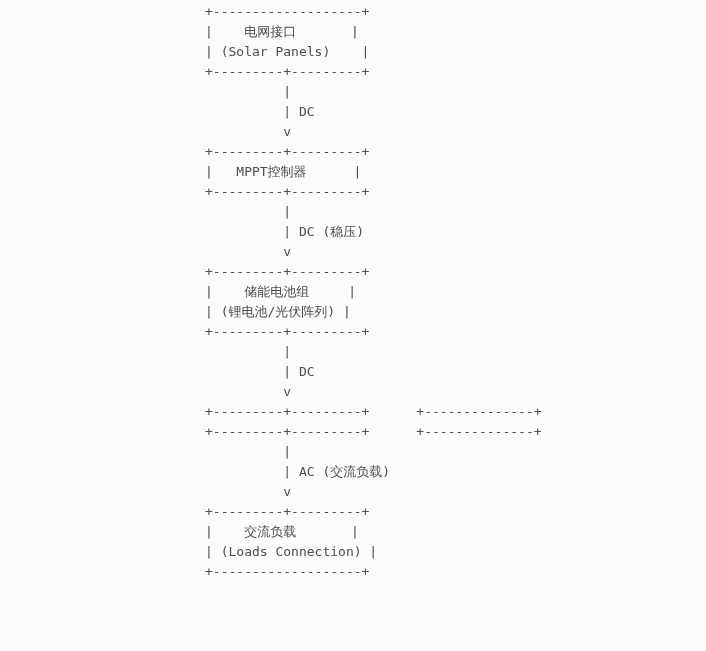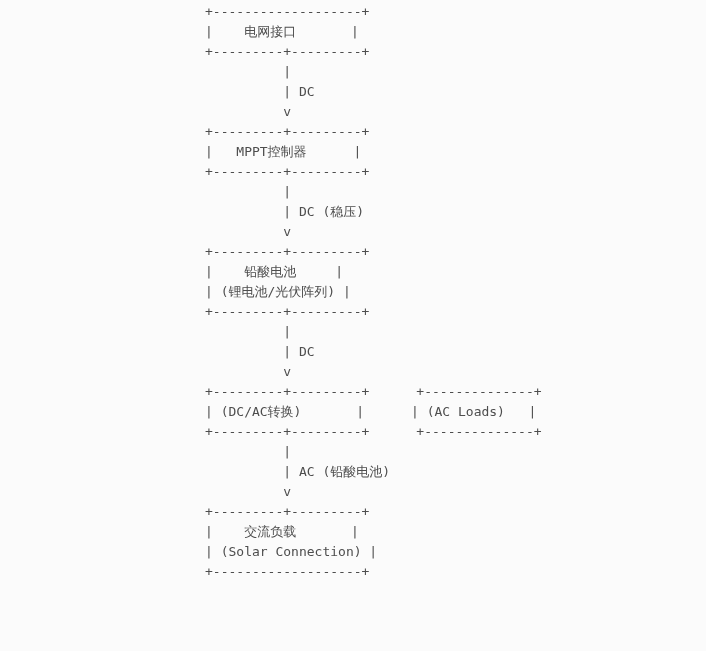--- a/index.html
+++ b/index.html
@@ -25,41 +25,41 @@
     height: 20px;
   }
 </style>
 </head>
 <body>
 
 <div class="screen" style="background: rgb(251, 251, 251);">
   <div class="diagram" style="color: rgb(77, 77, 77);">
     <div class="ascii-line">+-------------------+</div>
     <div class="ascii-line">|    电网接口       |</div>
+    <div class="ascii-line">| (Solar Panels)    |</div>
     <div class="ascii-line">+---------+---------+</div>
     <div class="ascii-line">          |</div>
     <div class="ascii-line">          | DC</div>
     <div class="ascii-line">          v</div>
     <div class="ascii-line">+---------+---------+</div>
     <div class="ascii-line">|   MPPT控制器      |</div>
     <div class="ascii-line">+---------+---------+</div>
     <div class="ascii-line">          |</div>
     <div class="ascii-line">          | DC (稳压)</div>
     <div class="ascii-line">          v</div>
     <div class="ascii-line">+---------+---------+</div>
-    <div class="ascii-line">|    铅酸电池     |</div>
+    <div class="ascii-line">|    储能电池组     |</div>
     <div class="ascii-line">| (锂电池/光伏阵列) |</div>
     <div class="ascii-line">+---------+---------+</div>
     <div class="ascii-line">          |</div>
     <div class="ascii-line">          | DC</div>
     <div class="ascii-line">          v</div>
     <div class="ascii-line">+---------+---------+      +--------------+</div>
-    <div class="ascii-line">| (DC/AC转换)       |      | (AC Loads)   |</div>
     <div class="ascii-line">+---------+---------+      +--------------+</div>
     <div class="ascii-line">          |</div>
-    <div class="ascii-line">          | AC (铅酸电池)</div>
+    <div class="ascii-line">          | AC (交流负载)</div>
     <div class="ascii-line">          v</div>
     <div class="ascii-line">+---------+---------+</div>
     <div class="ascii-line">|    交流负载       |</div>
-    <div class="ascii-line">| (Solar Connection) |</div>
+    <div class="ascii-line">| (Loads Connection) |</div>
     <div class="ascii-line">+-------------------+</div>
   </div>
 </div>
 
 </body></html>

